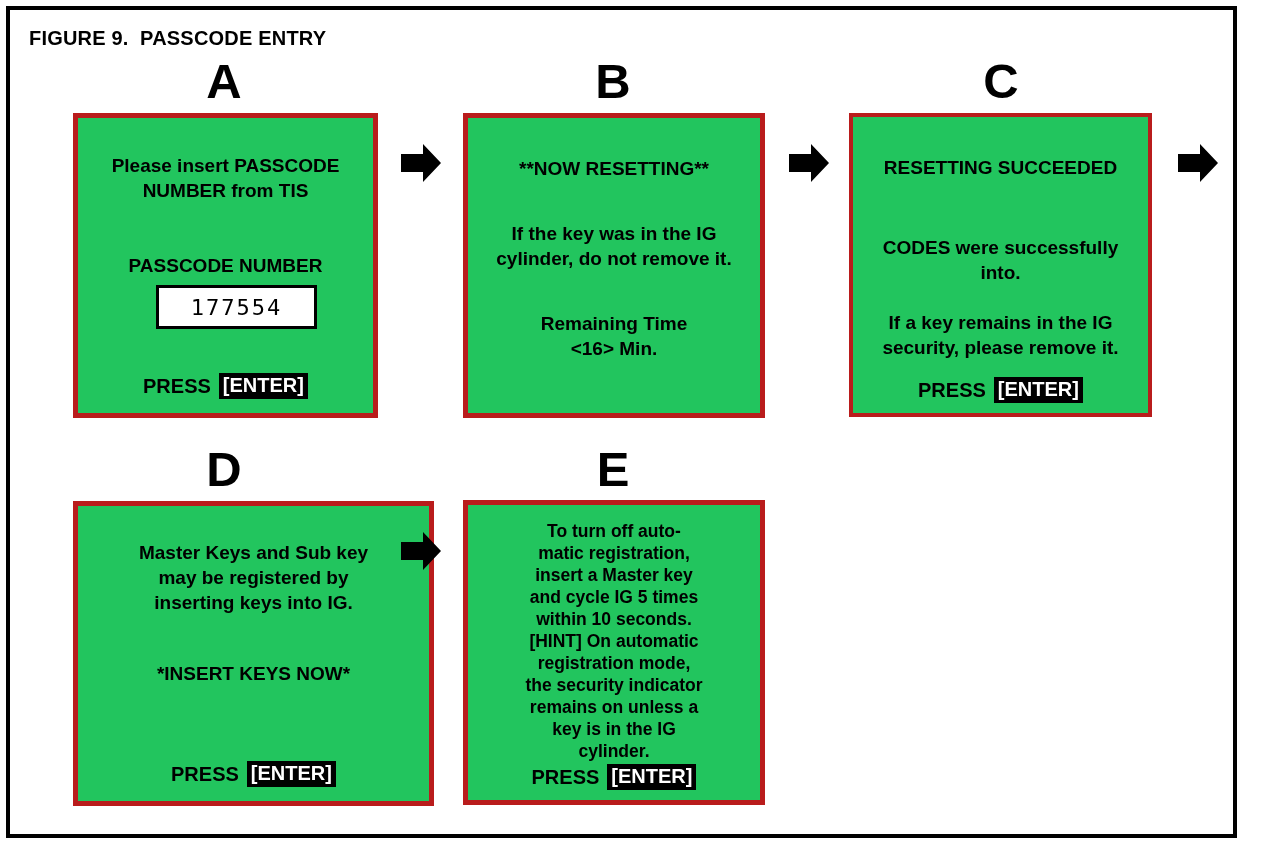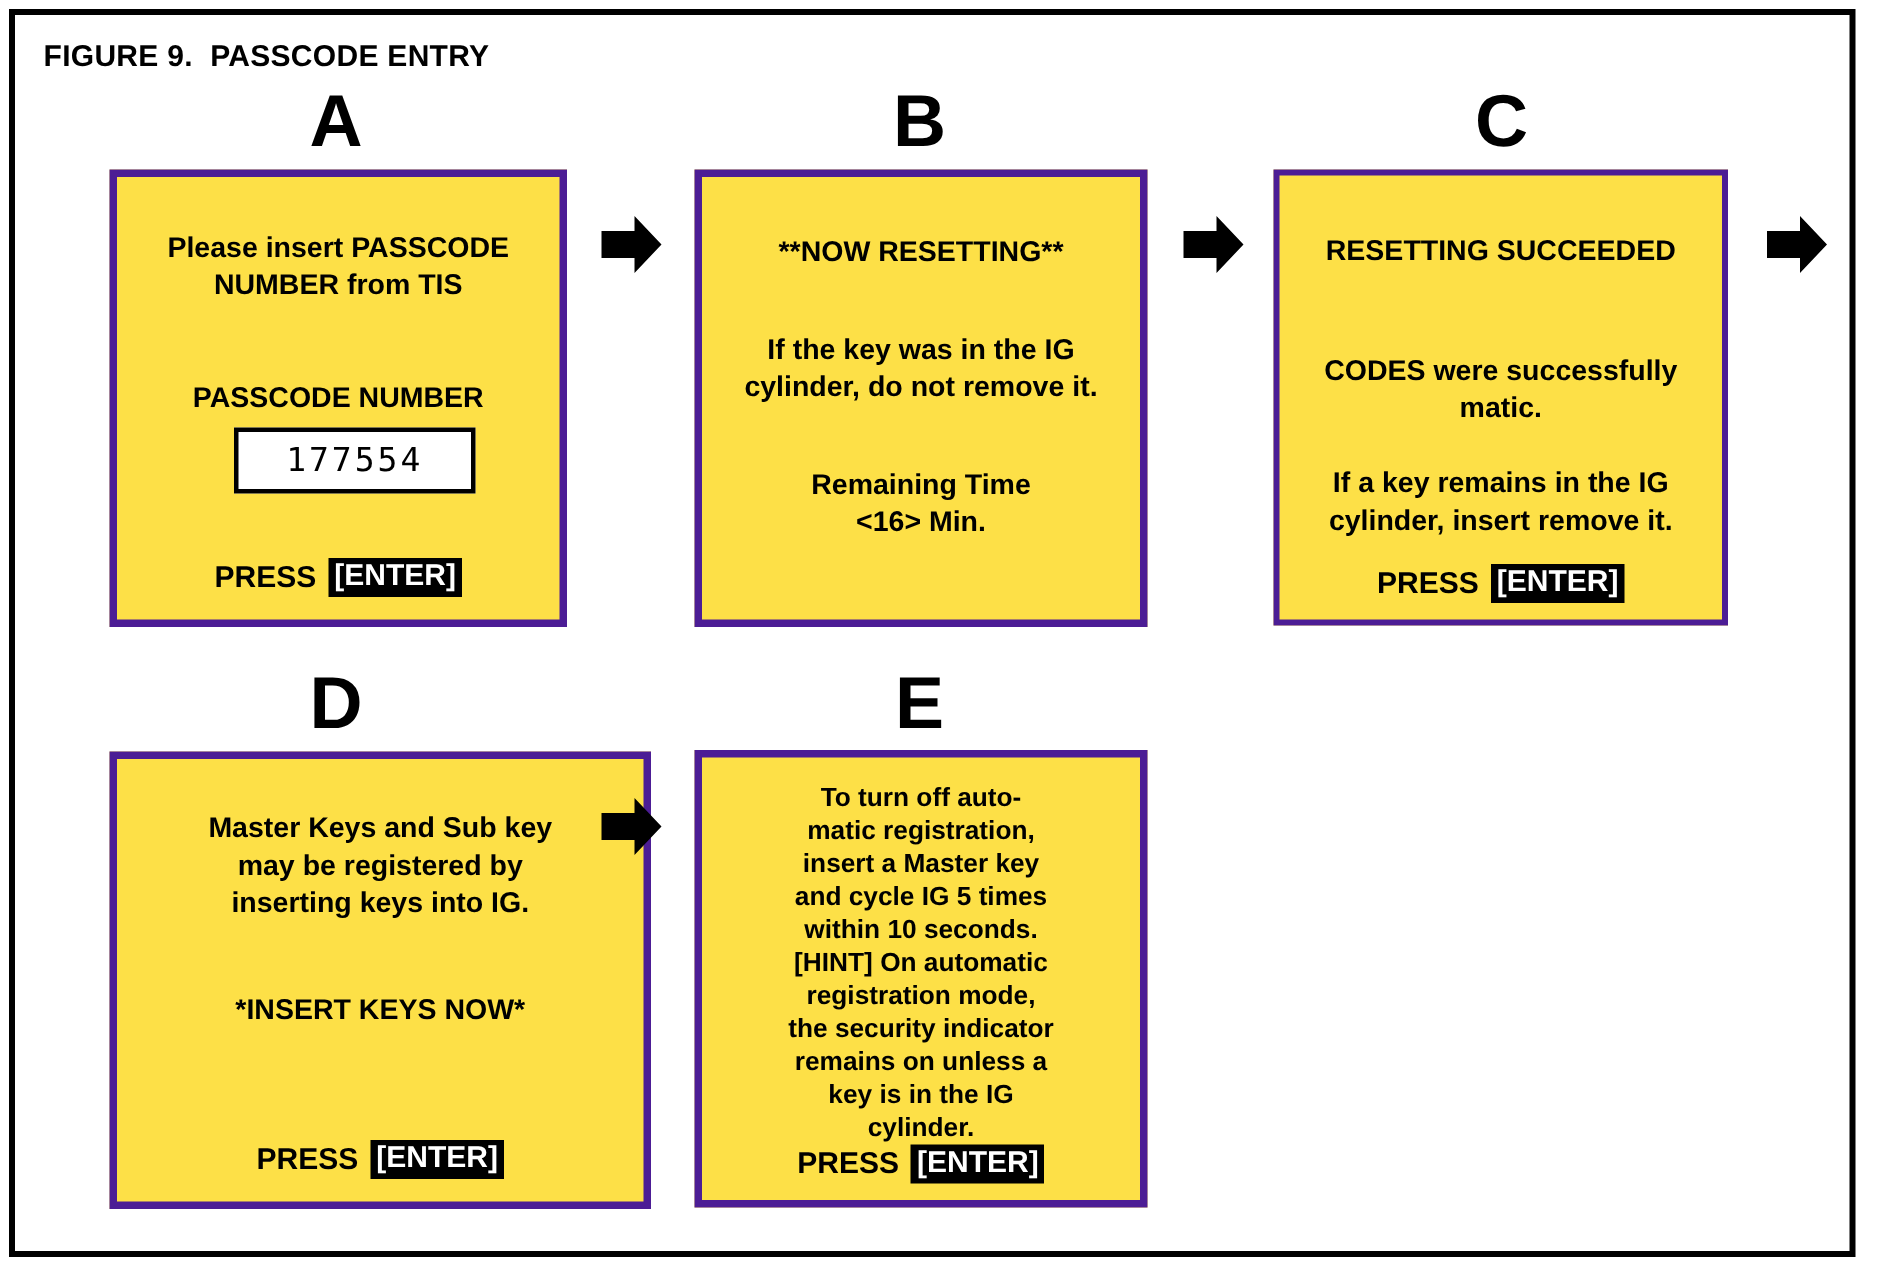--- a/index.html
+++ b/index.html
@@ -54,22 +54,22 @@
     line-height: 1;
     color: #000000;
     text-align: center;
     width: 60px;
   }
 
   
   .screen {
     position: absolute;
     box-sizing: border-box;
-    border: 5px solid #4c1d95;
-    background: #fde047;
+    border: 5px solid #b91c1c;
+    background: #22c55e;
   }
   .screen.thin {
     border-width: 4px;
   }
 
   .screen-inner {
     position: relative;
     width: 100%;
     height: 100%;
     box-sizing: border-box;
@@ -199,24 +199,24 @@
     </svg>
   </div>
 
   <div class="panel-letter" style="left:971px; top:57px;">C</div>
 
   <div class="screen thin" style="left:849px; top:113px; width:303px; height:304px;">
     <div class="screen-inner">
       <div class="scr-text" style="top:38px;">RESETTING SUCCEEDED</div>
 
       <div class="scr-text" style="top:118px;">CODES were successfully</div>
-      <div class="scr-text" style="top:143px;">matic.</div>
+      <div class="scr-text" style="top:143px;">into.</div>
 
       <div class="scr-text" style="top:193px;">If a key remains in the IG</div>
-      <div class="scr-text" style="top:218px;">cylinder, insert remove it.</div>
+      <div class="scr-text" style="top:218px;">security, please remove it.</div>
 
       <div class="press-line" style="top:259px;">
         <span class="press-word">PRESS</span><span class="enter-key">[ENTER]</span>
       </div>
     </div>
   </div>
 
   <div class="arrow" style="left:1176px; top:141px;">
     <svg width="44" height="44" viewBox="0 0 44 44" aria-hidden="true">
       <polygon points="2,13 24,13 24,3 42,22 24,41 24,31 2,31" fill="#000000"></polygon>

